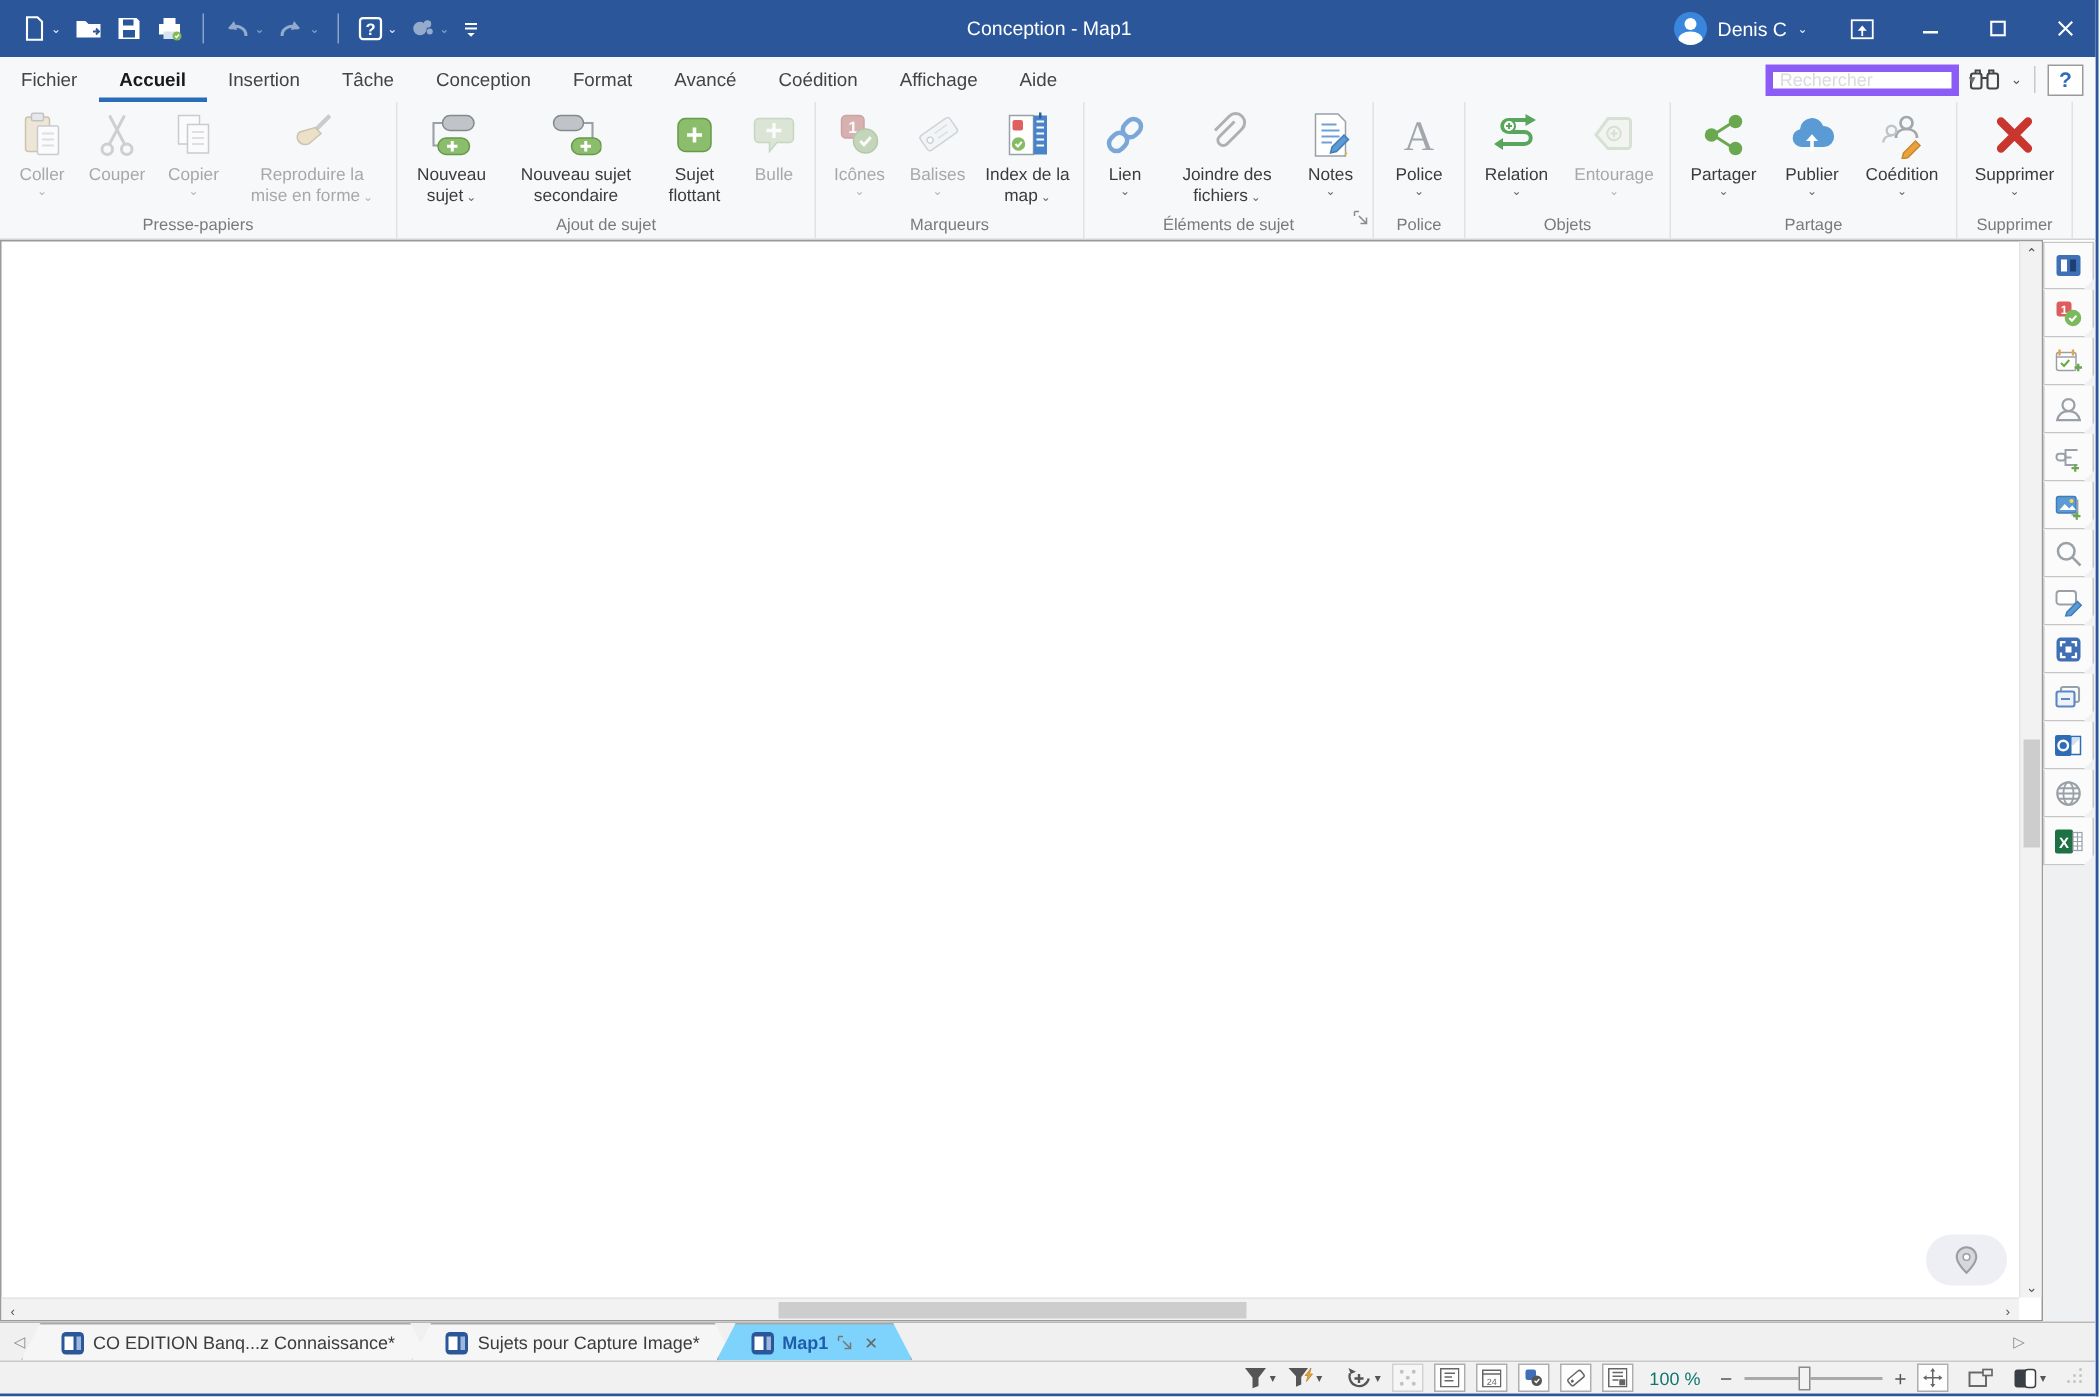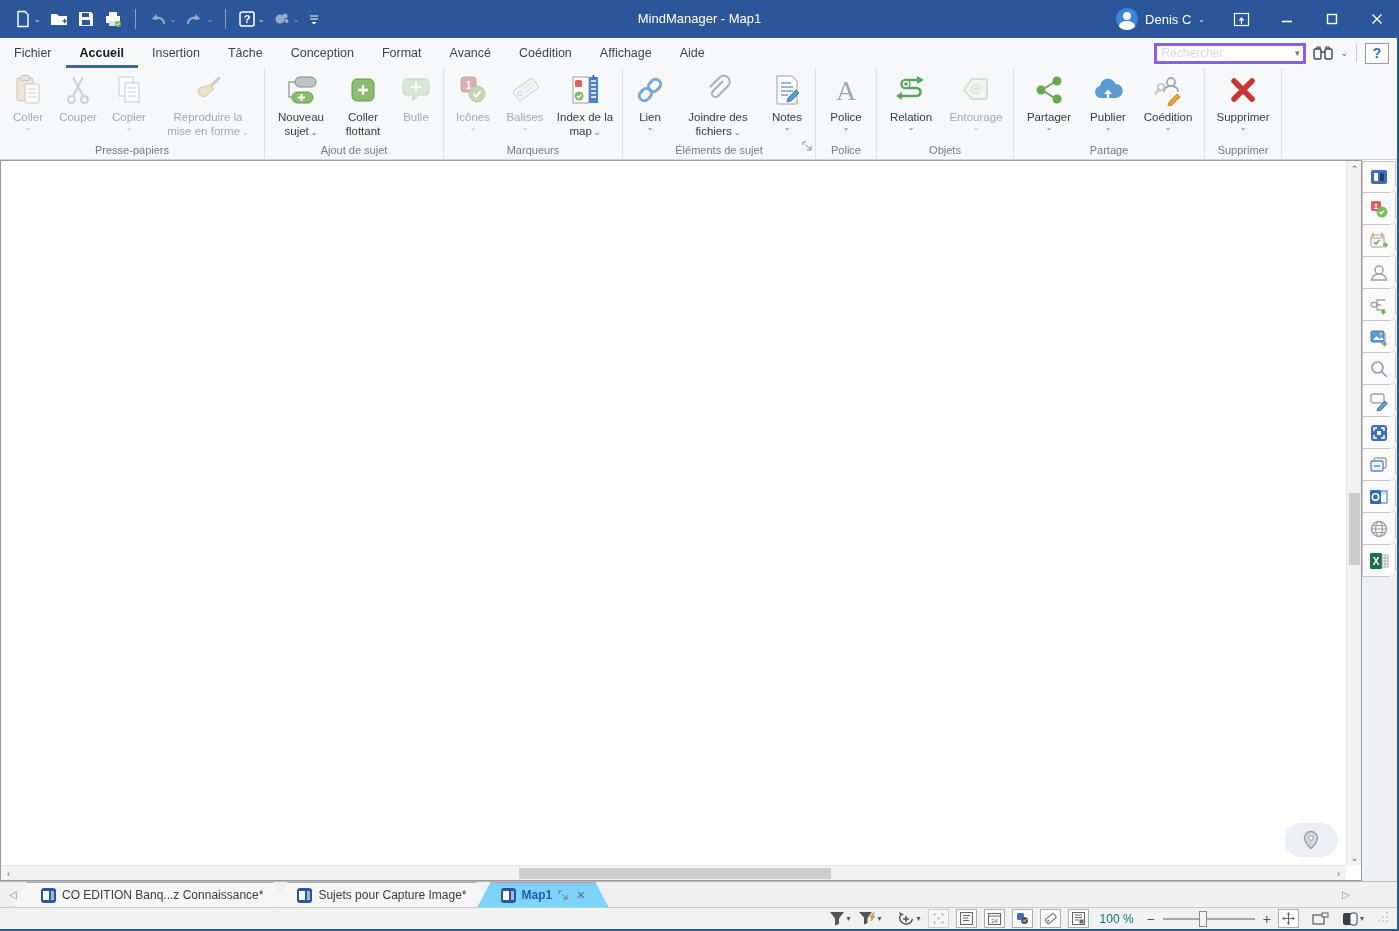--- a/index.html
+++ b/index.html
@@ -24,21 +24,21 @@
   .avatar::after  { content:""; position:absolute; left:3px; top:13px; width:16px; height:10px; border-radius:50% 50% 0 0; background:#fff; }
   .winbtn { width:45px; height:38px; display:flex; align-items:center; justify-content:center; font-size:14px; }
   .winbtn svg { display:block; }
 
   
   .tabrow { position:absolute; left:0; top:38px; width:1397px; height:30px; background:#f7f8f9;
             display:flex; align-items:stretch; font-size:12.5px; color:#444; }
   .rtab { padding:0 14px; display:flex; align-items:center; border-bottom:3px solid transparent; margin-top:2px; }
   .rtab.active { color:#191919; font-weight:bold; border-bottom-color:#2b6cb8; }
   .tabrow-right { margin-left:auto; display:flex; align-items:center; gap:6px; padding-right:8px; }
-  .searchbox { width:152px; height:21px; border:3px solid #8b5cf6; background:#fff; position:relative; display:flex; align-items:center; }
+  .searchbox { width:129px; height:21px; border:5px solid #8b5cf6; background:#fff; position:relative; display:flex; align-items:center; }
   .searchbox input { border:none; outline:none; width:130px; font-size:12px; padding:0 4px; color:#666;
                      font-family:"Liberation Sans", sans-serif; background:transparent; }
   .searchbox input::placeholder { color:#d8dbe0; }
   .searchbox .dd { margin-left:auto; padding-right:4px; color:#707070; font-size:9px; }
   .vdiv { width:1px; height:18px; background:#c9c9c9; margin:0 2px; }
   .helpbtn { width:24px; height:21px; border:1px solid #9a9a9a; background:#fff; color:#2b6cb8;
              font-weight:bold; font-size:14px; display:flex; align-items:center; justify-content:center; }
   .chev-sm { font-size:9px; color:#555; }
 
   
@@ -178,21 +178,21 @@
         </svg>
       <span class="qchev">⌄</span>
     </span>
     <span class="qbtn">
       <svg width="12" height="14" viewBox="0 0 12 14">
           <path d="M2 4h8M2 7h8" stroke="#fff" stroke-width="1.2"></path>
           <path d="M3.5 10l2.5 2.5L8.5 10z" fill="#fff"></path>
         </svg>
     </span>
   </div>
-  <div class="win-title">MindManager - Map1</div>
+  <div class="win-title">Conception - Map1</div>
   <div class="tb-right">
     <div class="userchip">
       <span class="avatar"></span>
       <span>Denis C</span>
       <span class="qchev">⌄</span>
     </div>
     <div class="winbtn">
       <svg width="17" height="17" viewBox="0 0 17 17">
           <rect x="1.5" y="2.5" width="14" height="12" fill="none" stroke="#fff" stroke-width="1.2"></rect>
           <path d="M5.5 9.5L8.5 6l3 3.5z" fill="#fff"></path>
@@ -299,28 +299,39 @@
         <div class="ricon">
             <svg width="34" height="32" viewBox="0 0 34 32">
               <path d="M11 8H5v15h5" fill="none" stroke="#9aa0a8" stroke-width="1.4"></path>
               <rect x="11" y="3" width="21" height="10" rx="5" fill="#c0c4c8" stroke="#84898e"></rect>
               <rect x="8" y="18" width="21" height="11" rx="5.5" fill="#8bbd6d" stroke="#649a48"></rect>
               <path d="M14 23.5h7M17.5 20v7" stroke="#fff" stroke-width="2"></path>
             </svg>
           </div>
         <div class="rlabel"><span>Nouveau sujet</span><span class="chev-inline">⌄</span></div>
       </div>
+      <div class="rbtn" style="width:98px">
+        <div class="ricon">
+            <svg width="34" height="32" viewBox="0 0 34 32">
+              <path d="M22 8h6v10" fill="none" stroke="#9aa0a8" stroke-width="1.4"></path>
+              <rect x="2" y="3" width="20" height="10" rx="5" fill="#c0c4c8" stroke="#84898e"></rect>
+              <rect x="14" y="18" width="20" height="11" rx="5.5" fill="#8bbd6d" stroke="#649a48"></rect>
+              <path d="M20 23.5h7M23.5 20v7" stroke="#fff" stroke-width="2"></path>
+            </svg>
+          </div>
+        <div class="rlabel"><span>Nouveau sujet secondaire</span></div>
+      </div>
       <div class="rbtn" style="width:56px">
         <div class="ricon">
             <svg width="30" height="32" viewBox="0 0 30 32">
               <rect x="4" y="5" width="22" height="22" rx="5" fill="#8bbd6d" stroke="#649a48"></rect>
               <path d="M10 16h10M15 11v10" stroke="#fff" stroke-width="2.4"></path>
             </svg>
           </div>
-        <div class="rlabel"><span>Coller flottant</span></div>
+        <div class="rlabel"><span>Sujet flottant</span></div>
       </div>
       <div class="rbtn disabled" style="width:46px">
         <div class="ricon">
             <svg width="30" height="32" viewBox="0 0 30 32">
               <path d="M5 5h20a3 3 0 013 3v10a3 3 0 01-3 3h-8l-5 6v-6H5a3 3 0 01-3-3V8a3 3 0 013-3z" fill="#b9d6a7" stroke="#93b77f"></path>
               <path d="M10 13h10M15 8v10" stroke="#fff" stroke-width="2.2"></path>
             </svg>
           </div>
         <div class="rlabel"><span>Bulle</span></div>
       </div>

